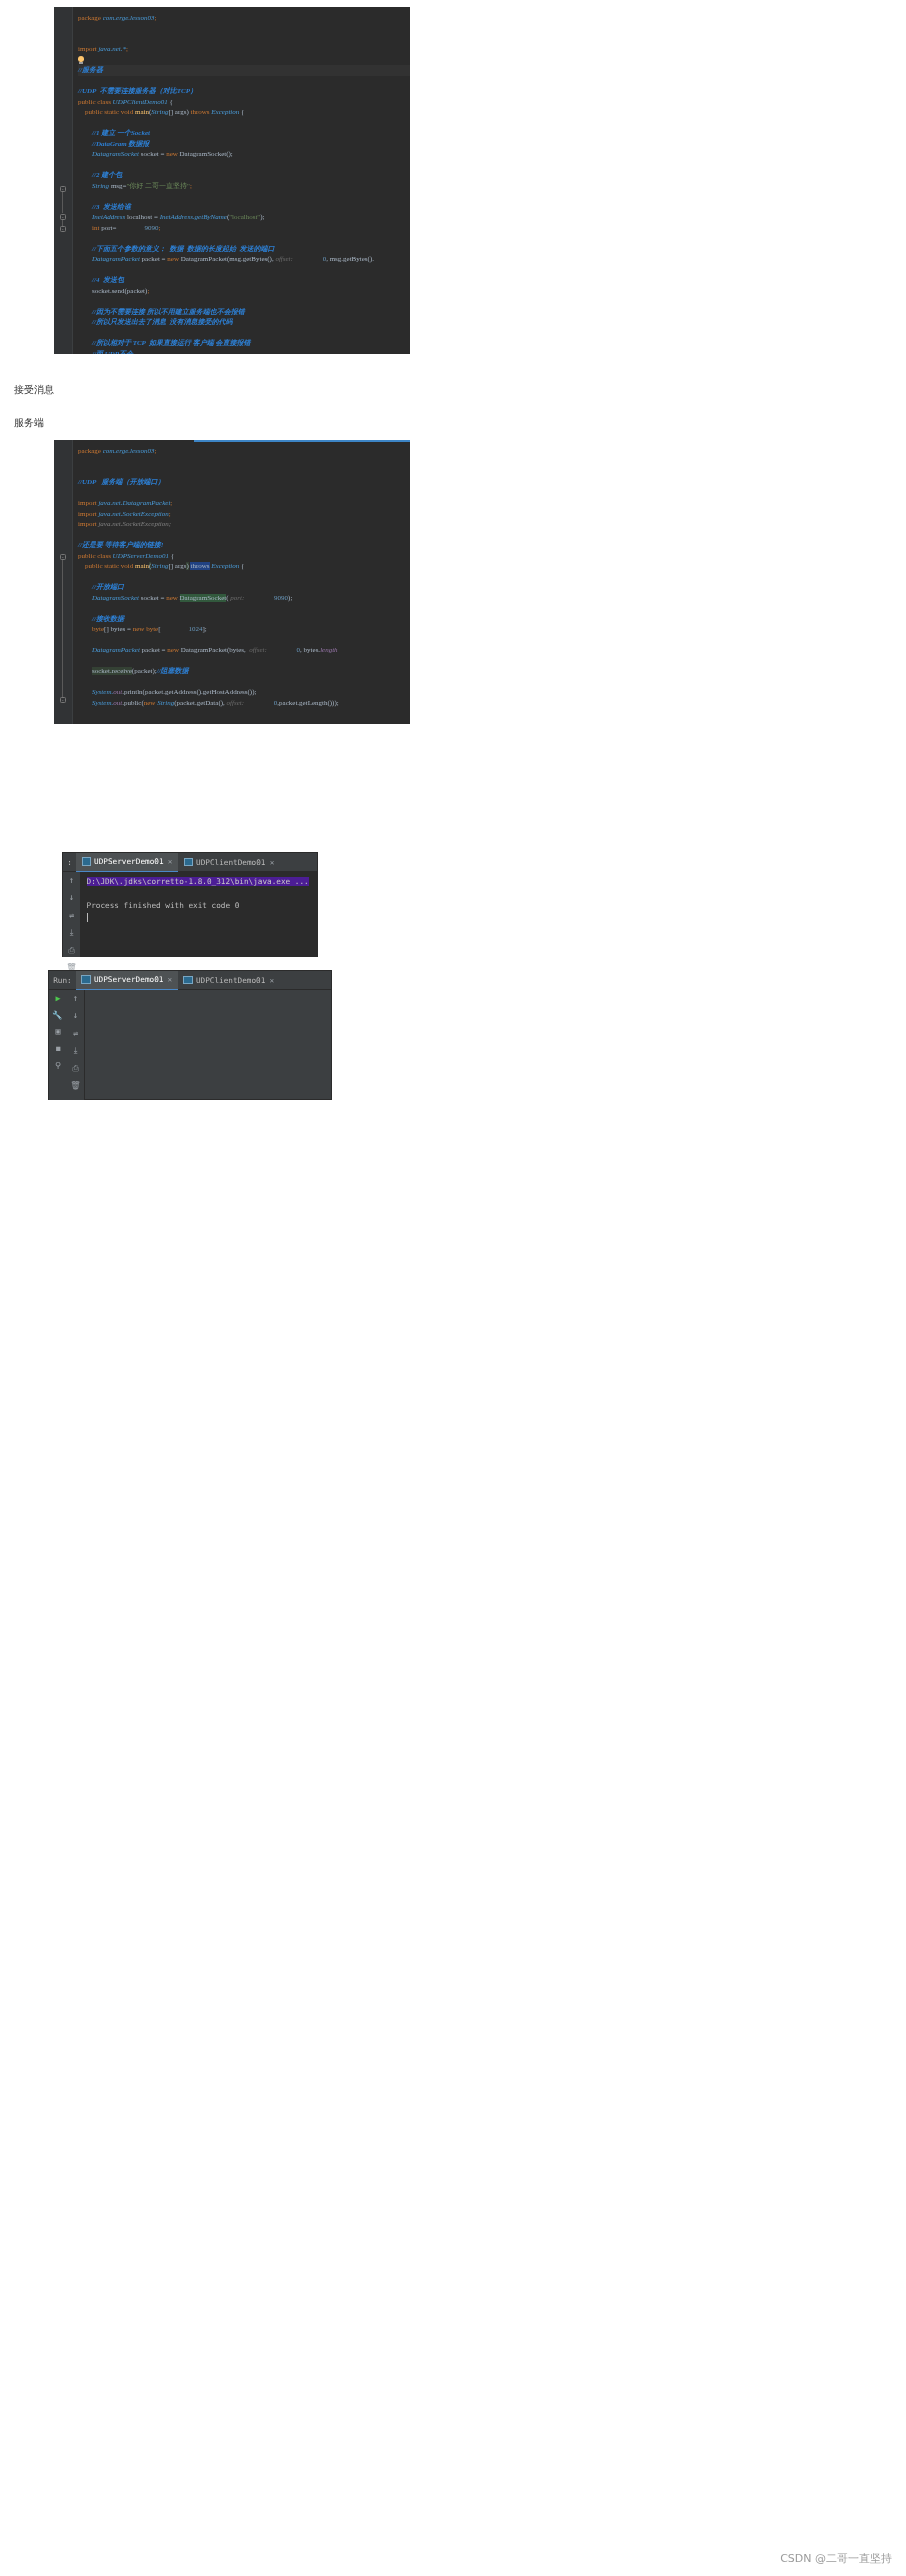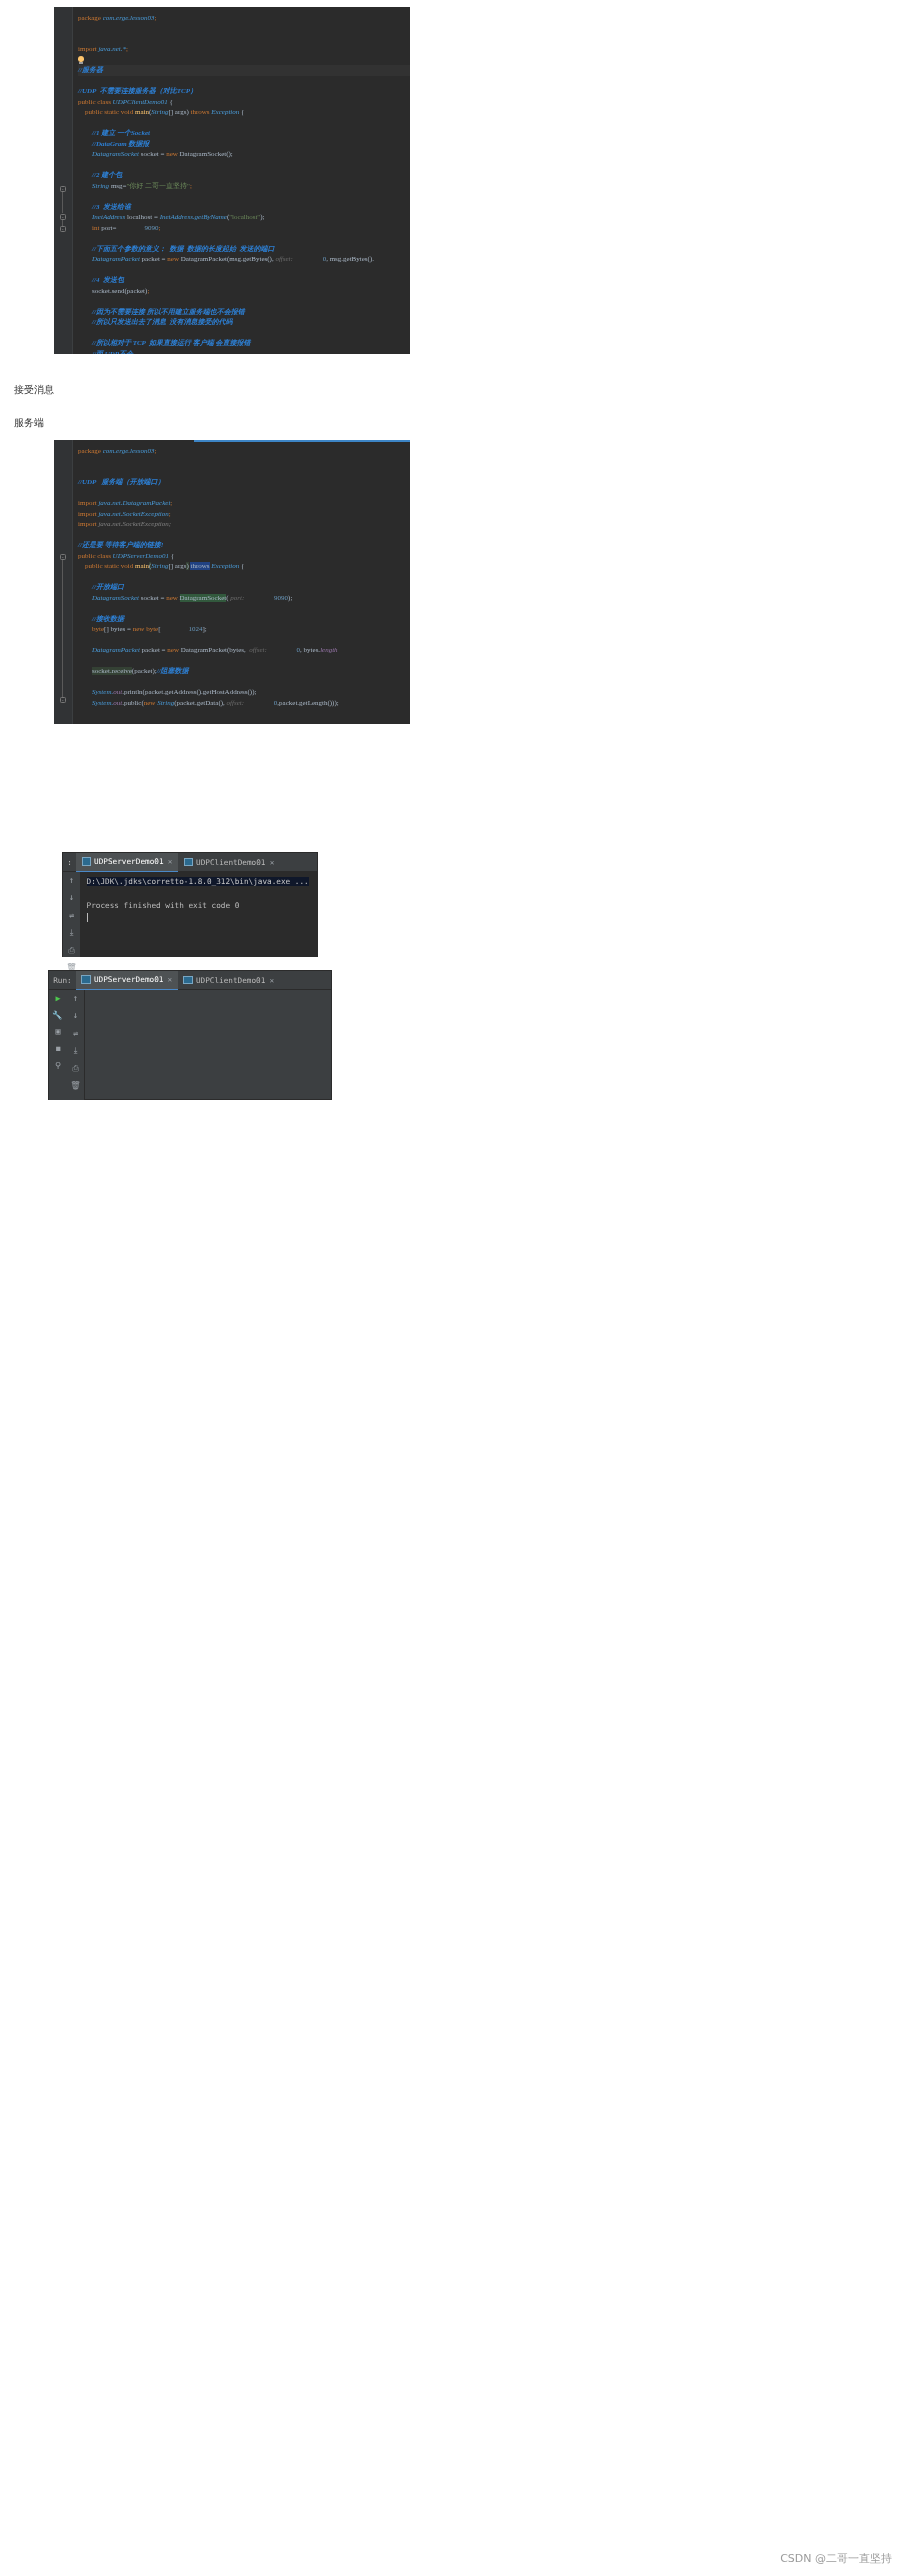--- a/index.html
+++ b/index.html
@@ -89,21 +89,21 @@
   }
   .con-toolbar2{
     width:17px;background:#3c3f41;display:flex;flex-direction:column;align-items:center;
     padding-top:2.8px;gap:6.3px;border-right:0.7px solid #2b2b2b;
   }
   .tbtn{width:11.2px;height:11.2px;color:#9aa0a6;font-size:8.4px;line-height:11.2px;text-align:center;}
   .con-out{
     flex:1;background:#2b2b2b;color:#bbbbbb;font-size:7.7px;line-height:12px;
     padding:4.2px 5.6px;white-space:pre;overflow:hidden;
   }
-  .path-hl{background:#0f172a;color:#c8c8c8;}
+  .path-hl{background:#4c1d95;color:#c8c8c8;}
   .caret{display:inline-block;width:0.7px;height:8.4px;background:#bbb;vertical-align:-1.4px;}
 
   .watermark{
     position:absolute;right:15px;bottom:5.6px;color:#9b9b9b;font-size:11px;
     font-family:"DejaVu Sans",sans-serif;
   }
   .arrow-ico{font-size:9px;color:#9aa0a6;}
   .play-ico{color:#4ec94e;font-size:8.4px;}
   .wrench-ico{color:#7aa6c2;font-size:8.4px;}
 </style>

